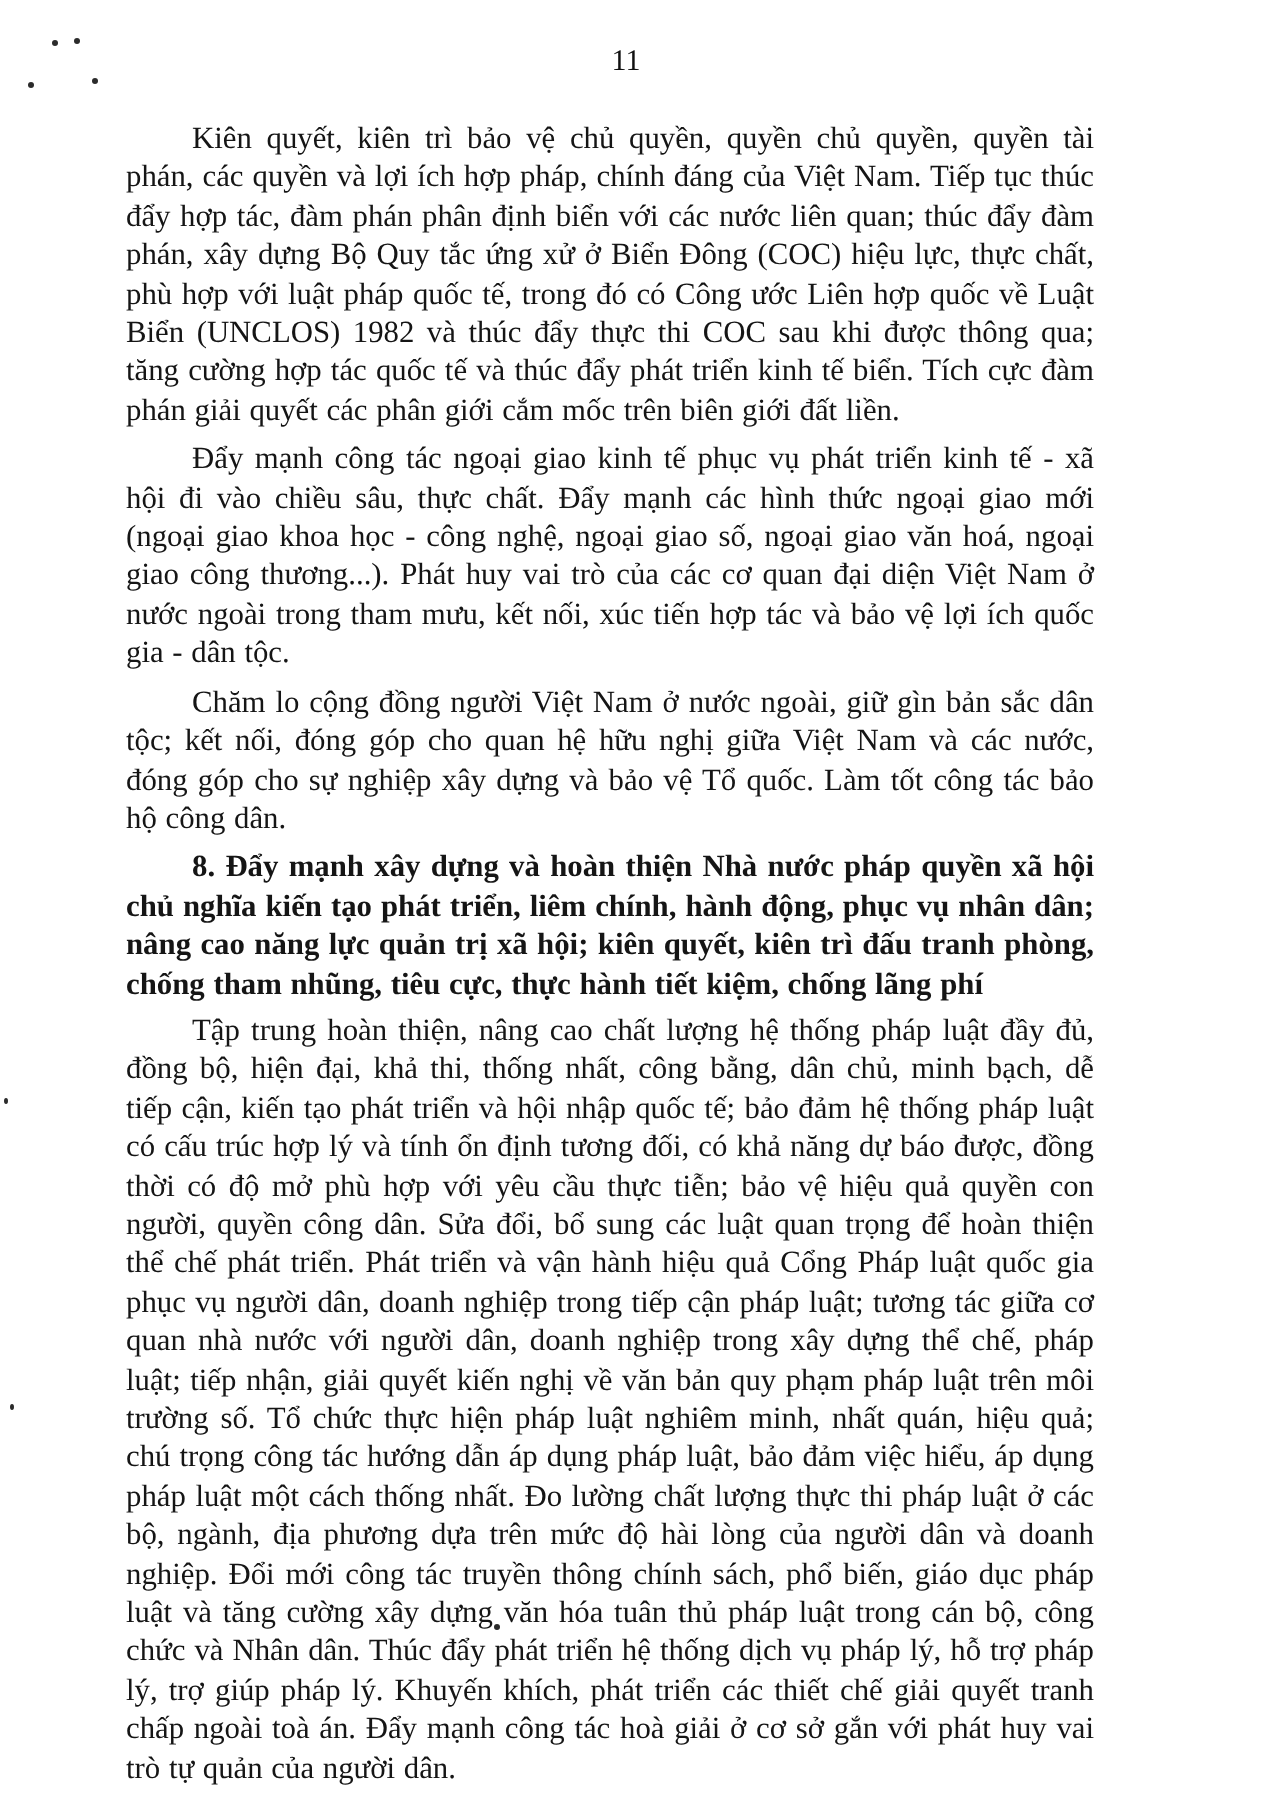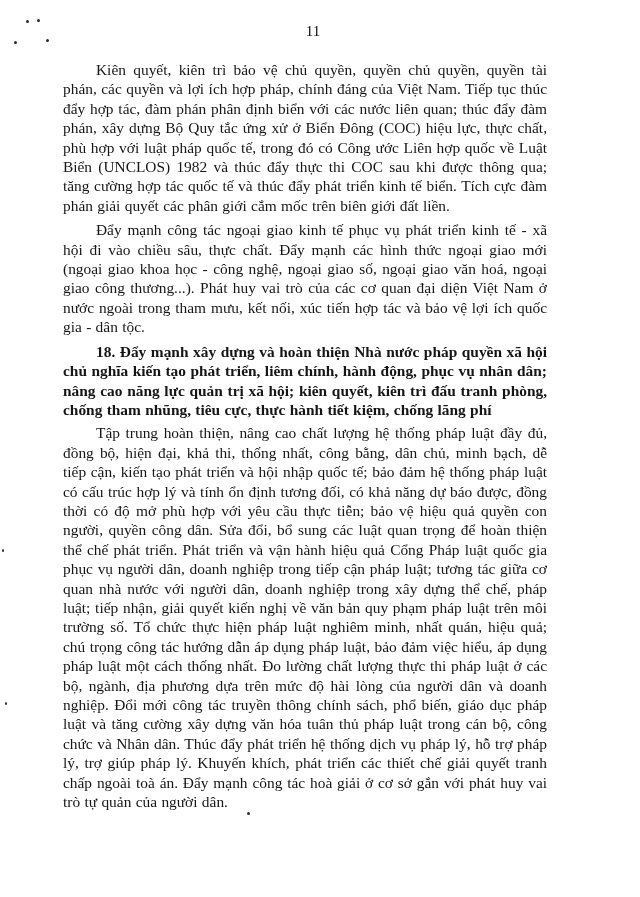--- a/index.html
+++ b/index.html
@@ -72,19 +72,20 @@
   <span class="speck s6"></span>
   <span class="speck s7"></span>
 
   <div class="content">
     <div class="page-number">11</div>
 
     <p class="para">Kiên quyết, kiên trì bảo vệ chủ quyền, quyền chủ quyền, quyền tài phán, các quyền và lợi ích hợp pháp, chính đáng của Việt Nam. Tiếp tục thúc đẩy hợp tác, đàm phán phân định biển với các nước liên quan; thúc đẩy đàm phán, xây dựng Bộ Quy tắc ứng xử ở Biển Đông (COC) hiệu lực, thực chất, phù hợp với luật pháp quốc tế, trong đó có Công ước Liên hợp quốc về Luật Biển (UNCLOS) 1982 và thúc đẩy thực thi COC sau khi được thông qua; tăng cường hợp tác quốc tế và thúc đẩy phát triển kinh tế biển. Tích cực đàm phán giải quyết các phân giới cắm mốc trên biên giới đất liền.</p>
 
     <p class="para">Đẩy mạnh công tác ngoại giao kinh tế phục vụ phát triển kinh tế - xã hội đi vào chiều sâu, thực chất. Đẩy mạnh các hình thức ngoại giao mới (ngoại giao khoa học - công nghệ, ngoại giao số, ngoại giao văn hoá, ngoại giao công thương...). Phát huy vai trò của các cơ quan đại diện Việt Nam ở nước ngoài trong tham mưu, kết nối, xúc tiến hợp tác và bảo vệ lợi ích quốc gia - dân tộc.</p>
 
+    <p class="para">Chăm lo cộng đồng người Việt Nam ở nước ngoài, giữ gìn bản sắc dân tộc; kết nối, đóng góp cho quan hệ hữu nghị giữa Việt Nam và các nước, đóng góp cho sự nghiệp xây dựng và bảo vệ Tổ quốc. Làm tốt công tác bảo hộ công dân.</p>
 
-    <p class="para heading">18. Đẩy mạnh xây dựng và hoàn thiện Nhà nước pháp quyền xã hội chủ nghĩa kiến tạo phát triển, liêm chính, hành động, phục vụ nhân dân; nâng cao năng lực quản trị xã hội; kiên quyết, kiên trì đấu tranh phòng, chống tham nhũng, tiêu cực, thực hành tiết kiệm, chống lãng phí</p>
+    <p class="para heading">8. Đẩy mạnh xây dựng và hoàn thiện Nhà nước pháp quyền xã hội chủ nghĩa kiến tạo phát triển, liêm chính, hành động, phục vụ nhân dân; nâng cao năng lực quản trị xã hội; kiên quyết, kiên trì đấu tranh phòng, chống tham nhũng, tiêu cực, thực hành tiết kiệm, chống lãng phí</p>
 
     <p class="para">Tập trung hoàn thiện, nâng cao chất lượng hệ thống pháp luật đầy đủ, đồng bộ, hiện đại, khả thi, thống nhất, công bằng, dân chủ, minh bạch, dễ tiếp cận, kiến tạo phát triển và hội nhập quốc tế; bảo đảm hệ thống pháp luật có cấu trúc hợp lý và tính ổn định tương đối, có khả năng dự báo được, đồng thời có độ mở phù hợp với yêu cầu thực tiễn; bảo vệ hiệu quả quyền con người, quyền công dân. Sửa đổi, bổ sung các luật quan trọng để hoàn thiện thể chế phát triển. Phát triển và vận hành hiệu quả Cổng Pháp luật quốc gia phục vụ người dân, doanh nghiệp trong tiếp cận pháp luật; tương tác giữa cơ quan nhà nước với người dân, doanh nghiệp trong xây dựng thể chế, pháp luật; tiếp nhận, giải quyết kiến nghị về văn bản quy phạm pháp luật trên môi trường số. Tổ chức thực hiện pháp luật nghiêm minh, nhất quán, hiệu quả; chú trọng công tác hướng dẫn áp dụng pháp luật, bảo đảm việc hiểu, áp dụng pháp luật một cách thống nhất. Đo lường chất lượng thực thi pháp luật ở các bộ, ngành, địa phương dựa trên mức độ hài lòng của người dân và doanh nghiệp. Đổi mới công tác truyền thông chính sách, phổ biến, giáo dục pháp luật và tăng cường xây dựng văn hóa tuân thủ pháp luật trong cán bộ, công chức và Nhân dân. Thúc đẩy phát triển hệ thống dịch vụ pháp lý, hỗ trợ pháp lý, trợ giúp pháp lý. Khuyến khích, phát triển các thiết chế giải quyết tranh chấp ngoài toà án. Đẩy mạnh công tác hoà giải ở cơ sở gắn với phát huy vai trò tự quản của người dân.</p>
   </div>
 
 </div>
 
 </body></html>

